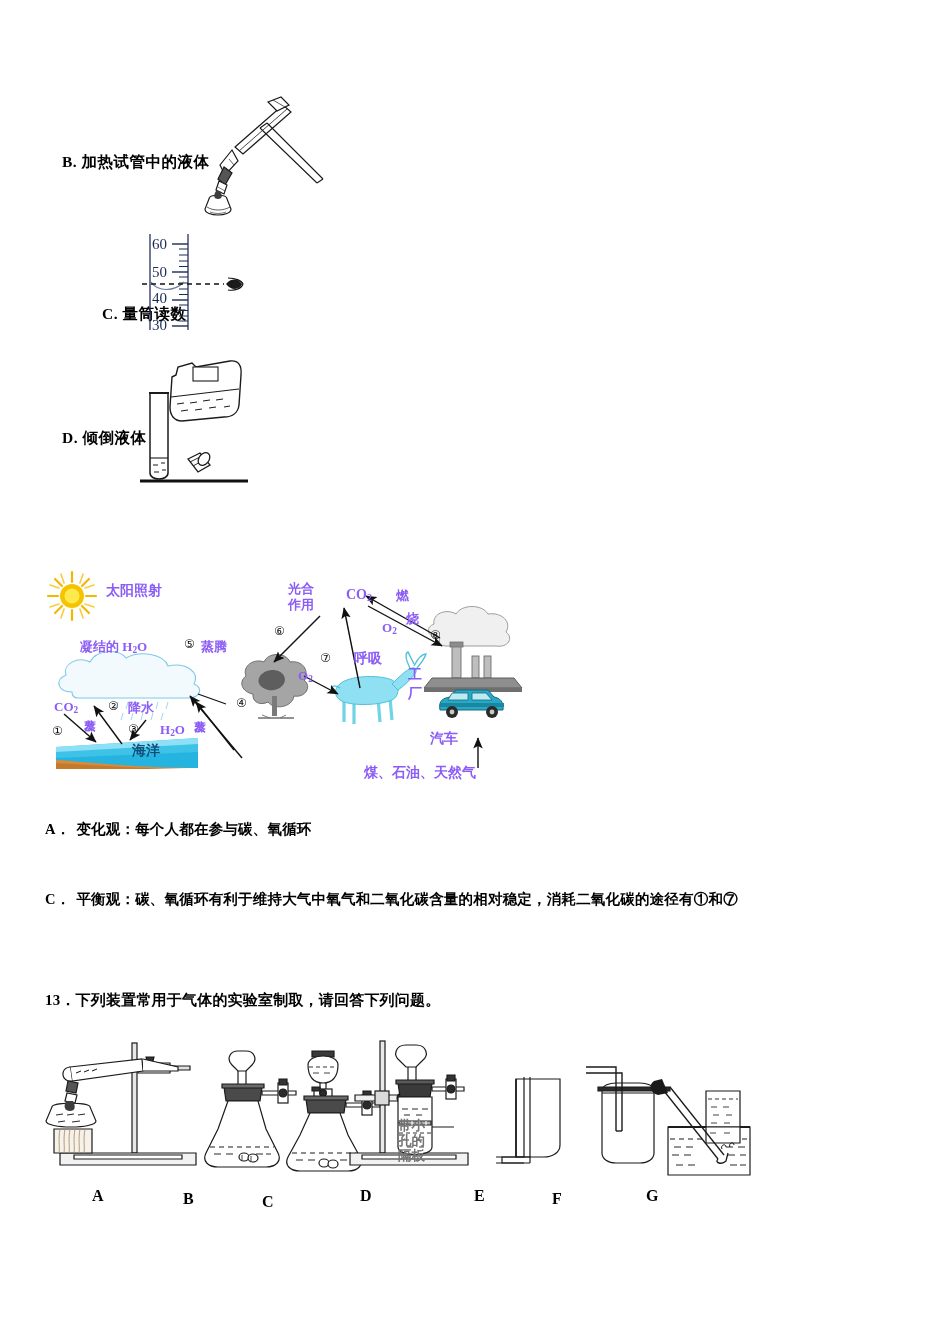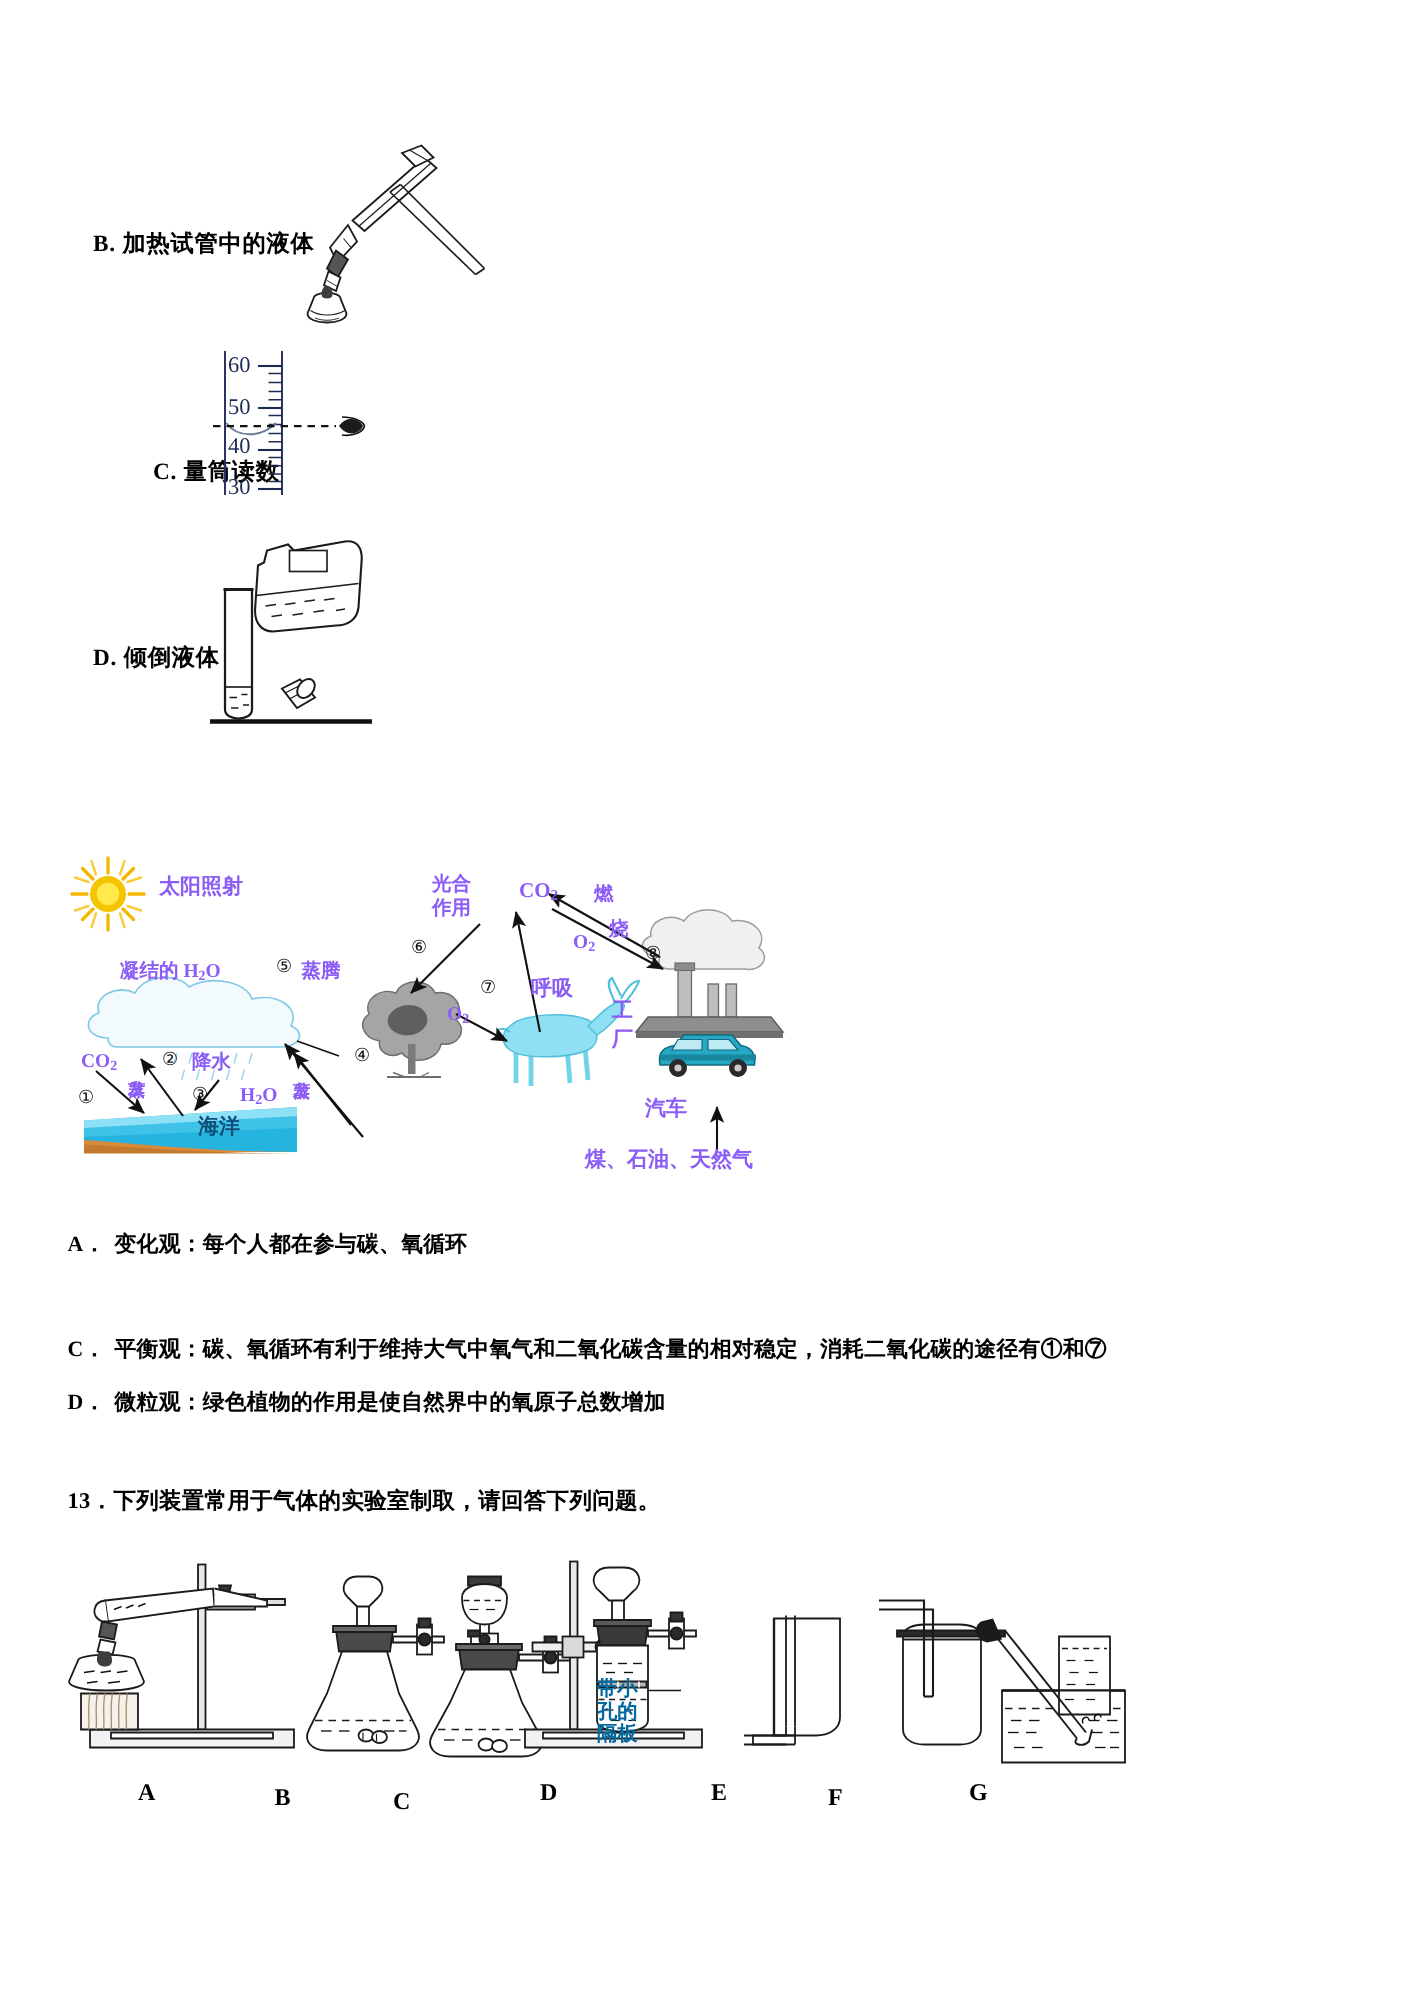--- a/index.html
+++ b/index.html
@@ -100,21 +100,21 @@
     position: absolute;
     font-family: "Liberation Serif", serif;
     font-size: 16px;
     font-weight: 600;
   }
   .app-note {
     position: absolute;
     font-family: "Liberation Serif", serif;
     font-size: 13.5px;
     line-height: 15px;
-    color: #0369a1;
+    color: #737373;
     font-weight: 600;
   }
 
   svg { display: block; overflow: visible; }
 </style>
 </head>
 <body>
 
 <div class="page">
 
@@ -441,31 +441,28 @@
 
     <div class="circnum" style="left:188px; top:124px;">④</div>
 
     <div class="cyc-txt big" style="left:84px; top:170px; color:#0E4F7A;">海洋</div>
 
     <div class="cyc-txt big" style="left:360px; top:93px; line-height:19px;">
       <span>工</span><br>
       <span>厂</span>
     </div>
     <div class="cyc-txt big" style="left:382px; top:158px;">汽车</div>
-    <div class="cyc-txt big" style="left:342px; top:192px;">煤、石油、天然气</div>
+    <div class="cyc-txt big" style="left:316px; top:192px;">煤、石油、天然气</div>
   </div>
 
   <div class="choice" style="left:45px; top:820px;">
     <span class="ltr">A．</span><span>变化观：每个人都在参与碳、氧循环</span>
   </div>
   <div class="choice" style="left:45px; top:890px;">
     <span class="ltr">C．</span><span>平衡观：碳、氧循环有利于维持大气中氧气和二氧化碳含量的相对稳定，消耗二氧化碳的途径有①和⑦</span>
-  </div>
-  <div class="choice" style="left:45px; top:925px;">
-    <span class="ltr">D．</span><span>微粒观：绿色植物的作用是使自然界中的氧原子总数增加</span>
   </div>
 
 
   <div class="qtext" style="left:45px; top:991px;">
     <span>13．</span><span>下列装置常用于气体的实验室制取，请回答下列问题。</span>
   </div>
 
   <div id="fig-app">
     <svg width="700" height="180" viewBox="0 0 700 180">
       <g stroke="#1b1b1b" fill="#ffffff" stroke-width="1.2">

